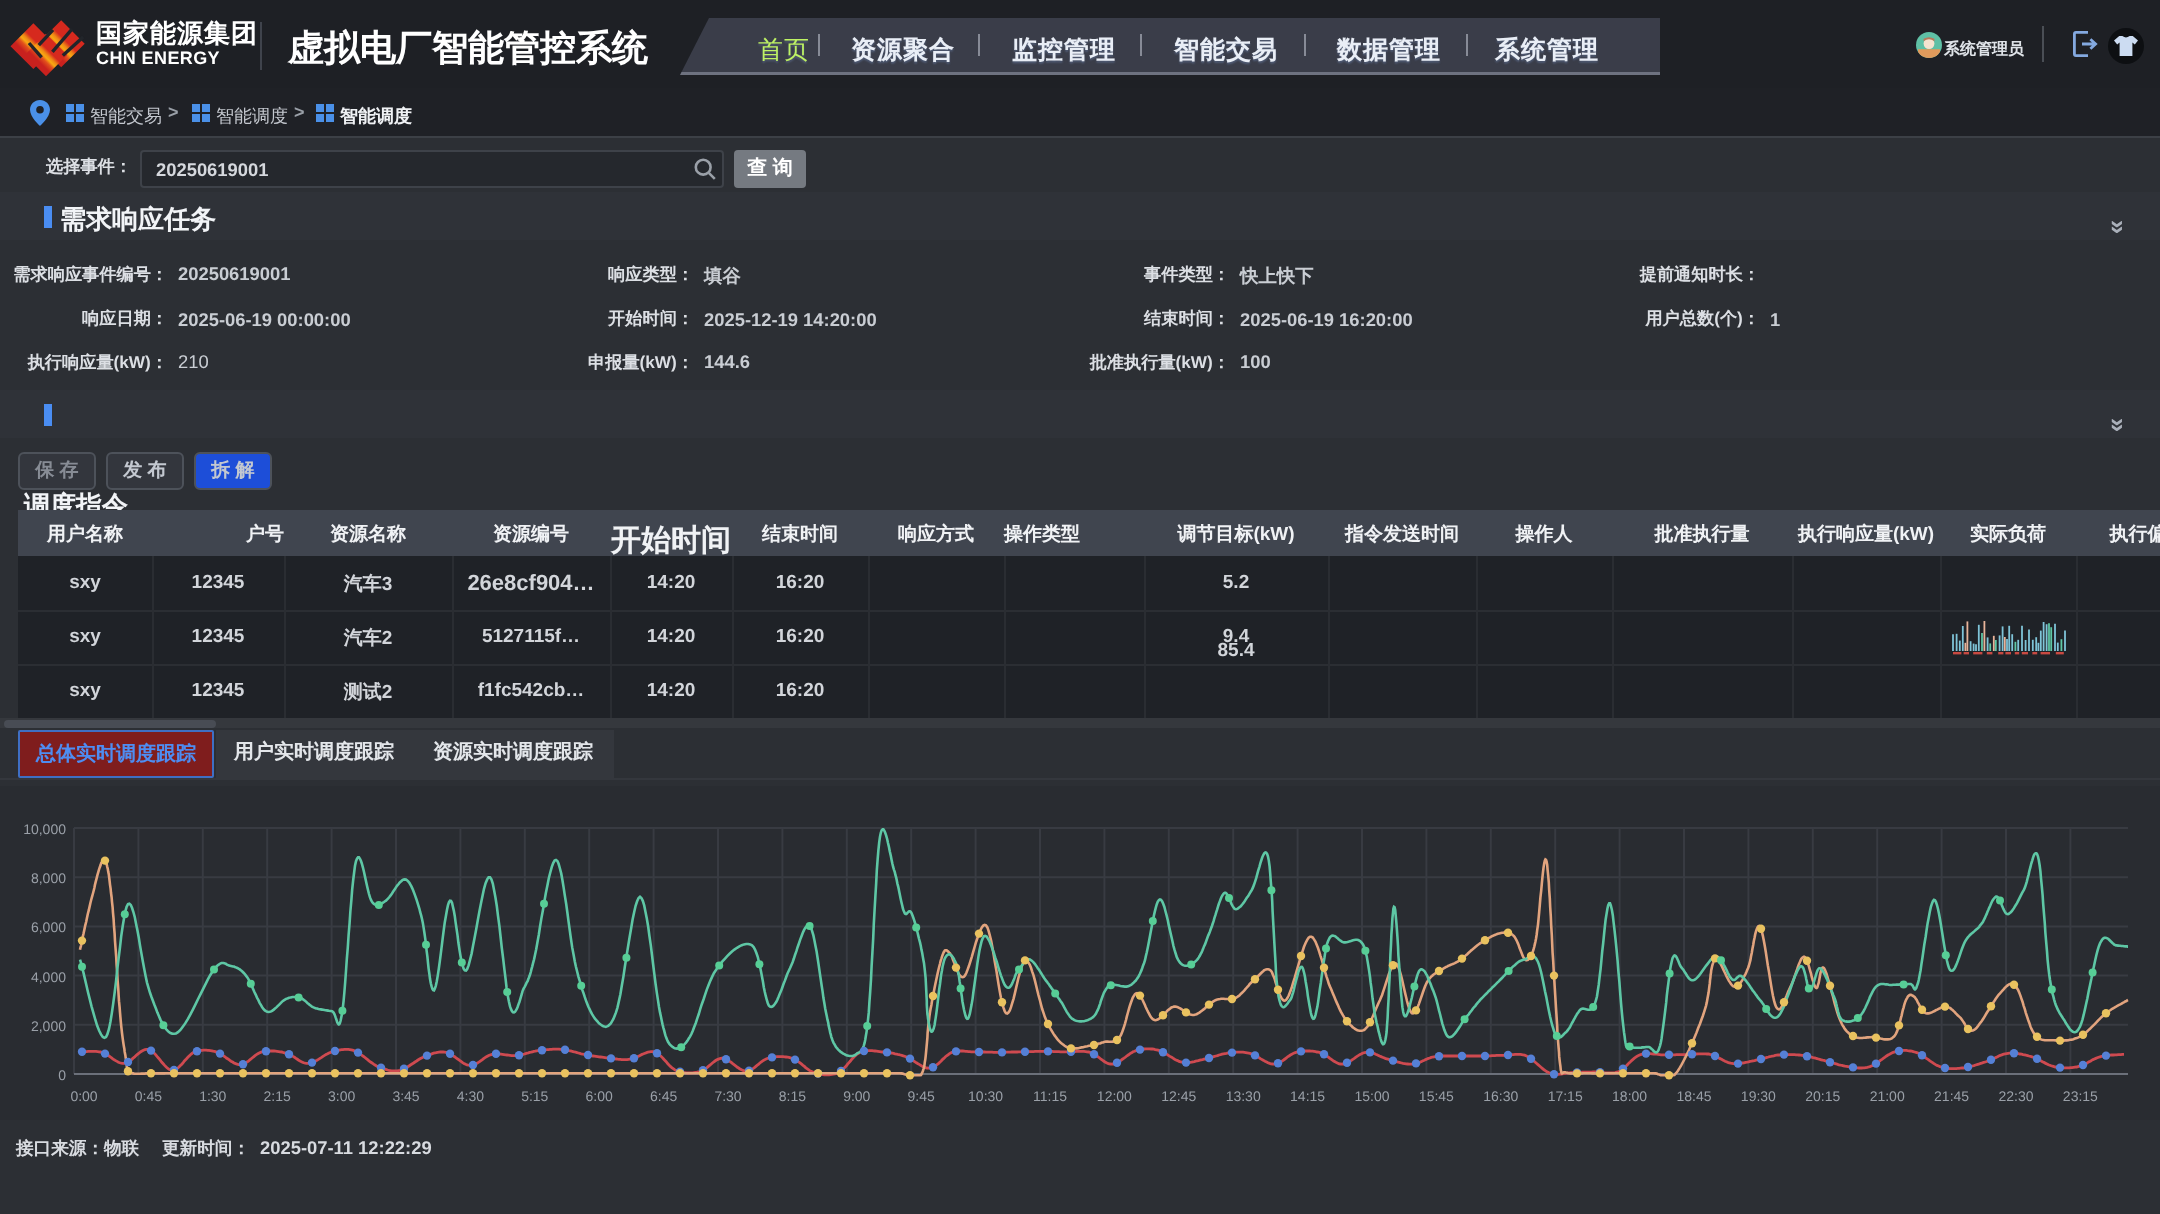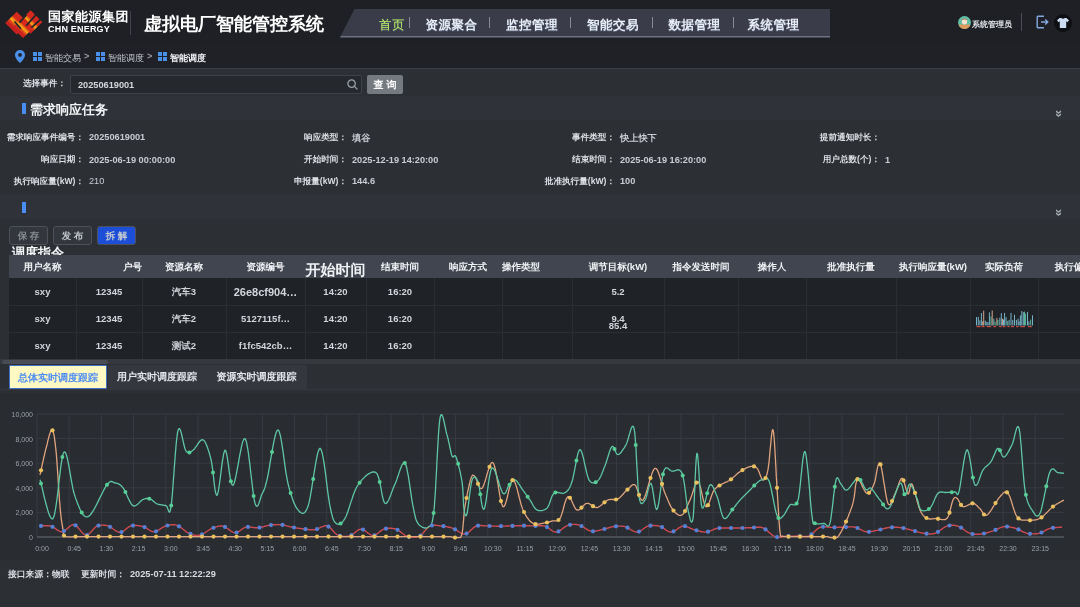--- a/index.html
+++ b/index.html
@@ -256,21 +256,21 @@
 <div class="abs" style="left:572px;top:277.5px;width:1px;height:81px;background:#2a2d32;"></div>
 <div class="abs" style="left:664px;top:277.5px;width:1px;height:81px;background:#2a2d32;"></div>
 <div class="abs" style="left:738px;top:277.5px;width:1px;height:81px;background:#2a2d32;"></div>
 <div class="abs" style="left:806px;top:277.5px;width:1px;height:81px;background:#2a2d32;"></div>
 <div class="abs" style="left:896px;top:277.5px;width:1px;height:81px;background:#2a2d32;"></div>
 <div class="abs" style="left:970px;top:277.5px;width:1px;height:81px;background:#2a2d32;"></div>
 <div class="abs" style="left:1038px;top:277.5px;width:1px;height:81px;background:#2a2d32;"></div>
 <div class="abs" style="left:0;top:359px;width:1080px;height:5px;background:#35383d;"></div>
 <div class="abs" style="left:2px;top:359.5px;width:106px;height:4px;border-radius:2px;background:#484c54;"></div>
 
-<div class="abs" style="left:9px;top:364.5px;width:98px;height:24.5px;background:#fef9c3;border:1px solid #3f6fc4;
+<div class="abs" style="left:9px;top:364.5px;width:98px;height:24.5px;background:#7f1d1d;border:1px solid #3f6fc4;
   color:#4e8df2;font-weight:bold;font-size:10px;text-align:center;line-height:23px;border-radius:1px;">总体实时调度跟踪</div>
 <div class="abs" style="left:107.5px;top:364.5px;width:99px;height:24.5px;background:#34373d;
   color:#e3e6ea;font-weight:bold;font-size:10px;text-align:center;line-height:24px;">用户实时调度跟踪</div>
 <div class="abs" style="left:206.5px;top:364.5px;width:100px;height:24.5px;background:#34373d;
   color:#e3e6ea;font-weight:bold;font-size:10px;text-align:center;line-height:24px;">资源实时调度跟踪</div>
 
 <div class="abs" style="left:0;top:388.5px;width:1080px;height:1.5px;background:#34373d;"></div>
 
 <svg class="abs" style="left:443px;top:401px" width="200" height="10" viewBox="0 0 200 10">
   <line x1="0" y1="5" x2="16" y2="5" stroke="#5b84d8" stroke-width="1.2"></line>

